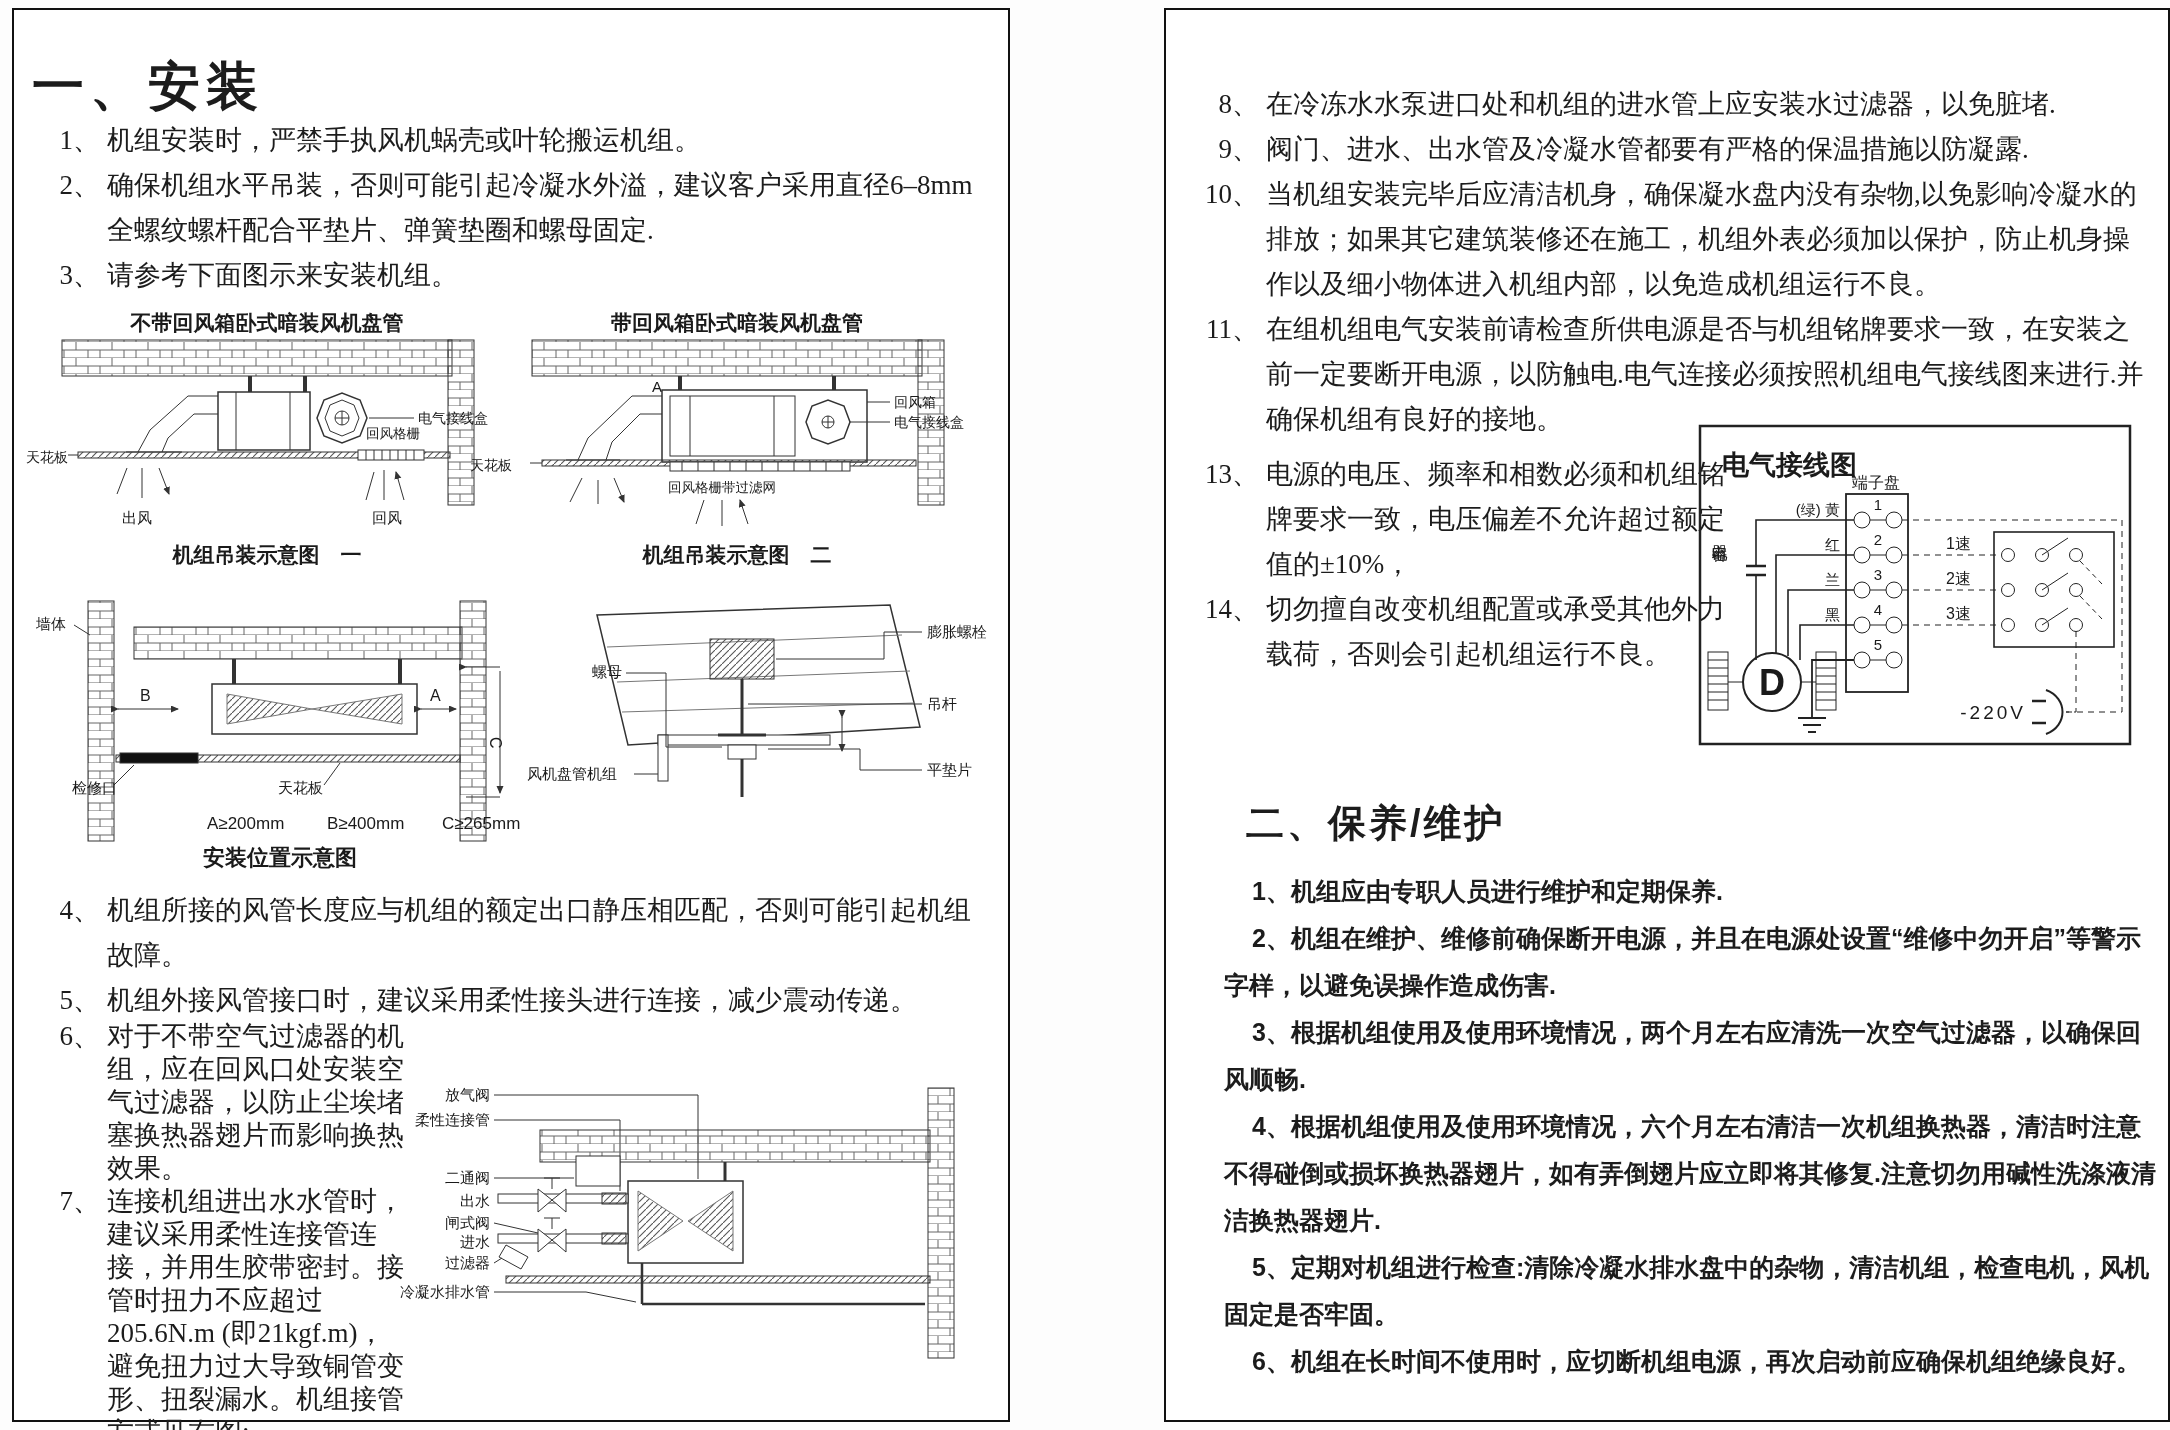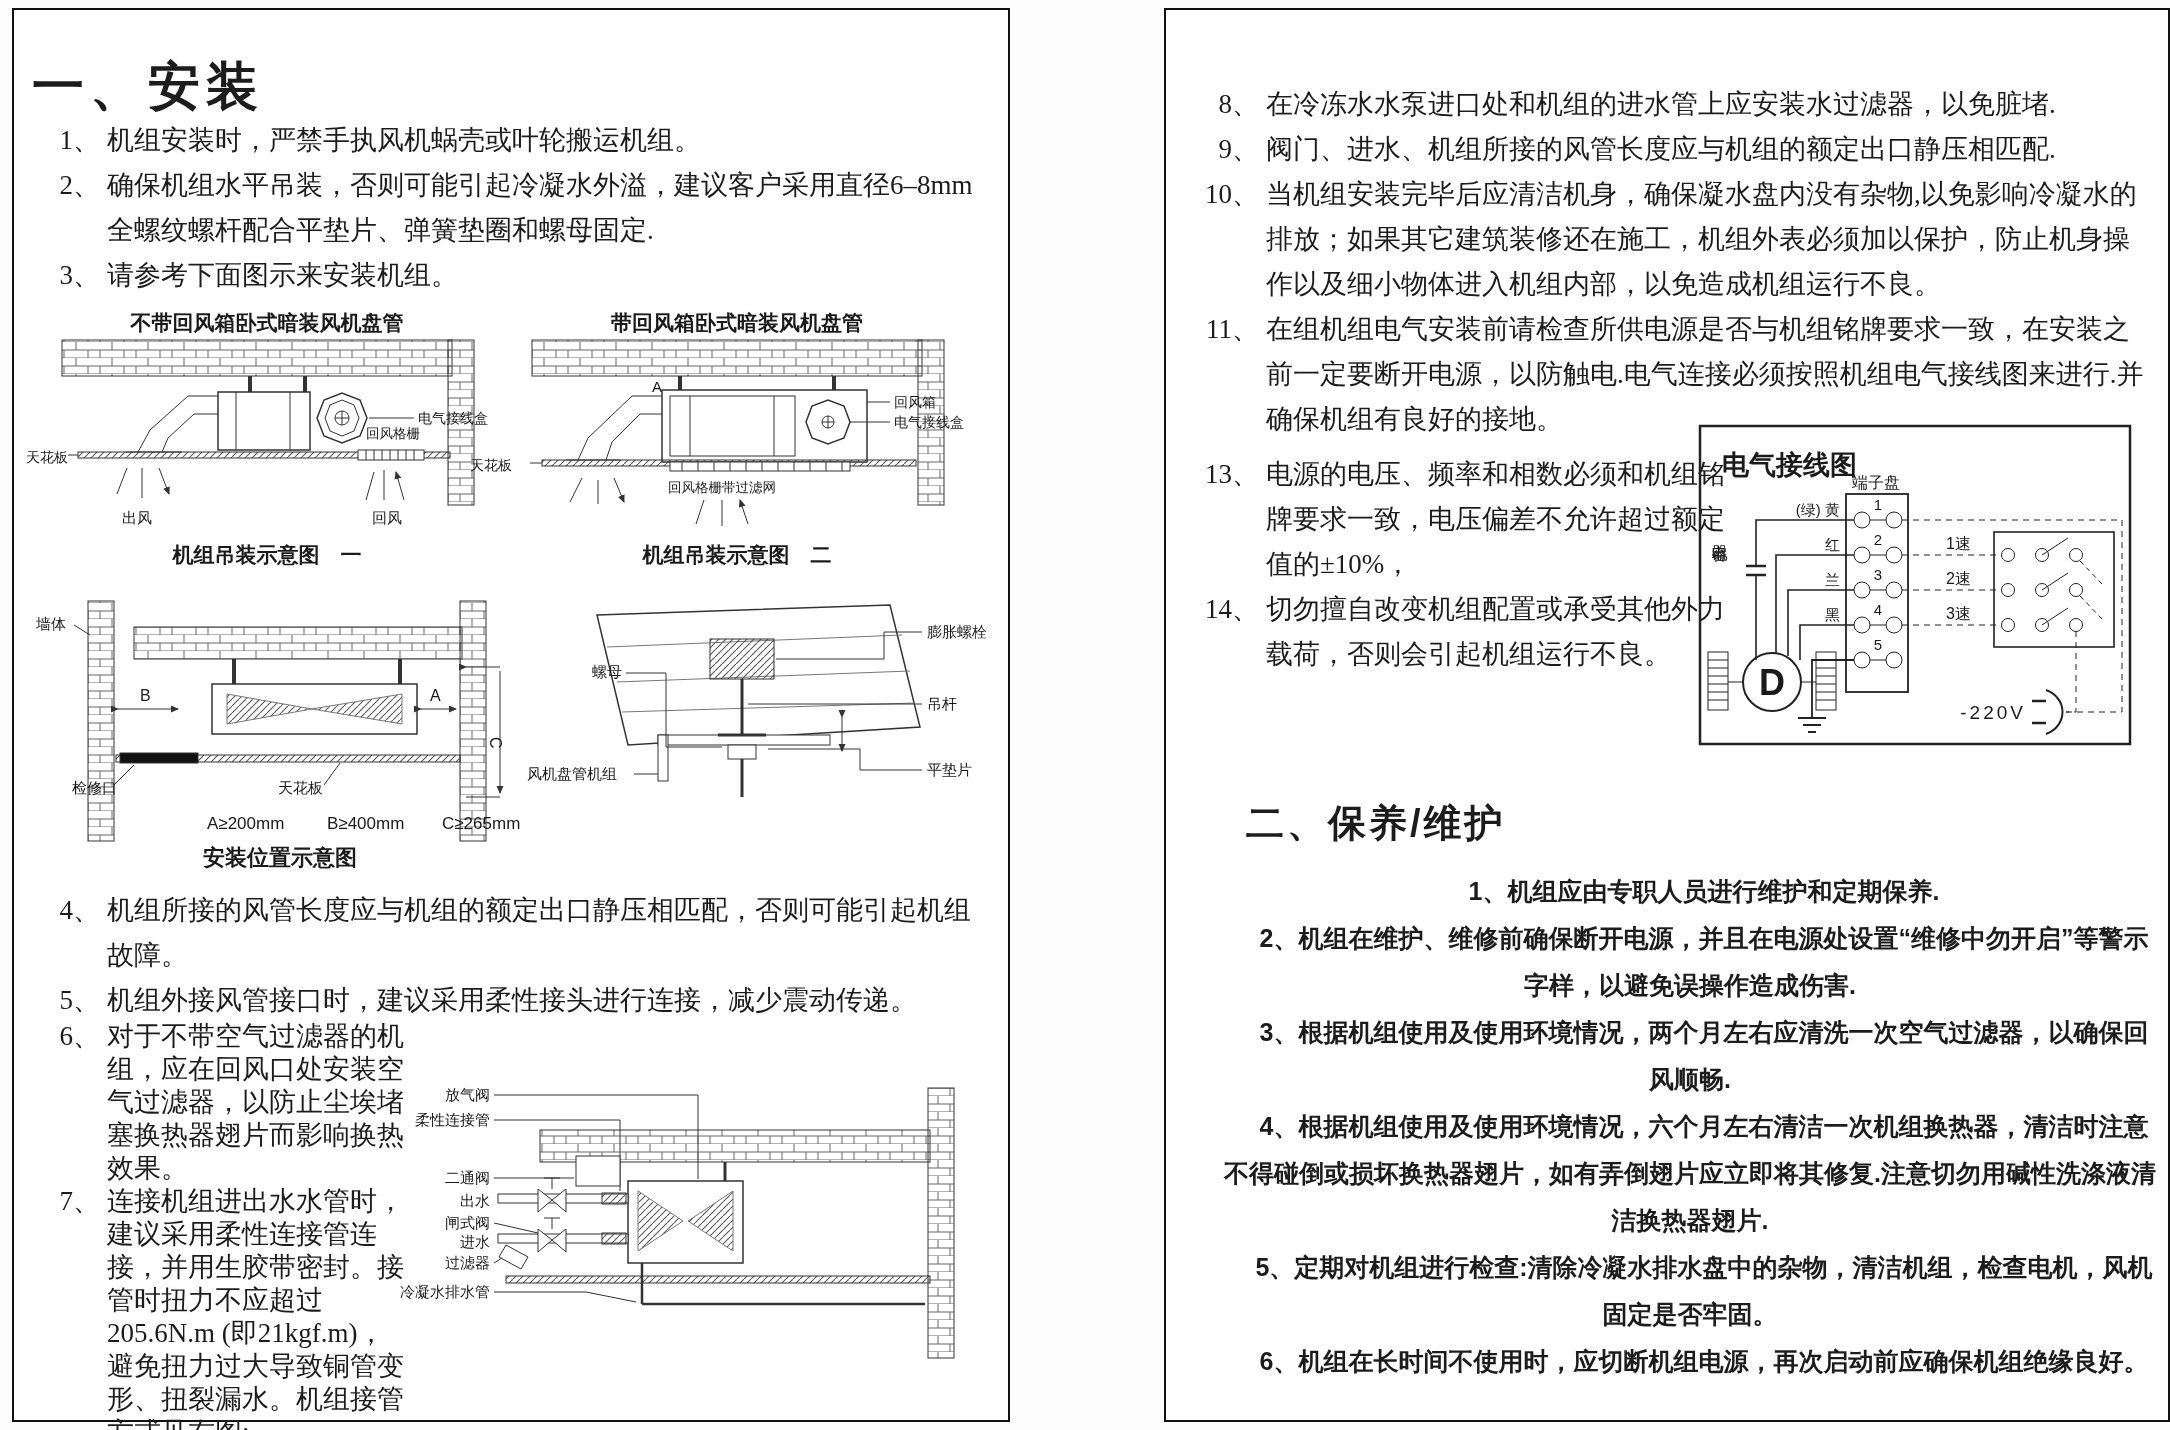--- a/index.html
+++ b/index.html
@@ -13,21 +13,21 @@
   .h2{position:absolute;font-size:38px;font-weight:bold;letter-spacing:3px;}
   .list{position:absolute;}
   .itm{position:relative;padding-left:77px;font-family:"Liberation Serif",serif;
        font-size:27px;line-height:45px;}
   .itm .num{position:absolute;left:0;top:0;width:70px;text-align:right;}
   .pr .itm{padding-left:70px;}
   .pr .itm .num{width:63px;}
   .narrow .itm{line-height:33px;}
   .maint{position:absolute;font-size:25px;font-weight:bold;line-height:47px;
          font-family:"Liberation Sans",sans-serif;}
-  .maint .mitm{text-indent:28px;text-align:center;}
+  .maint .mitm{text-indent:28px;}
   svg{position:absolute;}
   svg text{font-family:"Liberation Sans",sans-serif;fill:#1a1a1a;}
   .dt{font-weight:bold;}
 </style>
 </head>
 <body>
 
 <div class="page page-left">
   <div class="h1" style="left:18px;top:42px;">一、安装</div>
 
@@ -225,21 +225,21 @@
       <text x="110" y="249" text-anchor="end" font-size="15" stroke="none" fill="#111">冷凝水排水管</text>
       <path d="M114,244H206L256,254"></path>
     </g>
   </svg>
 </div>
 
 <div class="page page-right pr">
 
   <div class="list" style="left:30px;top:72px;width:950px;">
     <div class="itm"><span class="num">8、</span><span>在冷冻水水泵进口处和机组的进水管上应安装水过滤器，以免脏堵.</span></div>
-    <div class="itm"><span class="num">9、</span><span>阀门、进水、机组所接的风管长度应与机组的额定出口静压相匹配.</span></div>
+    <div class="itm"><span class="num">9、</span><span>阀门、进水、出水管及冷凝水管都要有严格的保温措施以防凝露.</span></div>
     <div class="itm"><span class="num">10、</span><span>当机组安装完毕后应清洁机身，确保凝水盘内没有杂物,以免影响冷凝水的排放；如果其它建筑装修还在施工，机组外表必须加以保护，防止机身操作以及细小物体进入机组内部，以免造成机组运行不良。</span></div>
     <div class="itm"><span class="num">11、</span><span>在组机组电气安装前请检查所供电源是否与机组铭牌要求一致，在安装之前一定要断开电源，以防触电.电气连接必须按照机组电气接线图来进行.并确保机组有良好的接地。</span></div>
   </div>
 
   <div class="list" style="left:30px;top:442px;width:548px;">
     <div class="itm"><span class="num">13、</span><span>电源的电压、频率和相数必须和机组铭牌要求一致，电压偏差不允许超过额定值的±10%，</span></div>
     <div class="itm"><span class="num">14、</span><span>切勿擅自改变机组配置或承受其他外力载荷，否则会引起机组运行不良。</span></div>
   </div>
 
   <svg style="left:528px;top:410px;" width="450" height="335" viewBox="0 0 450 335">

